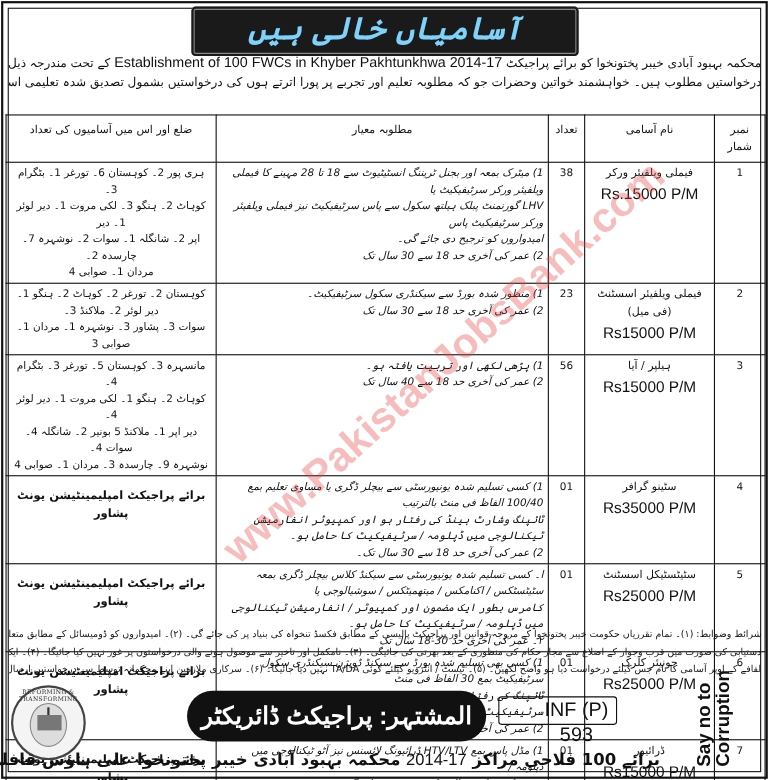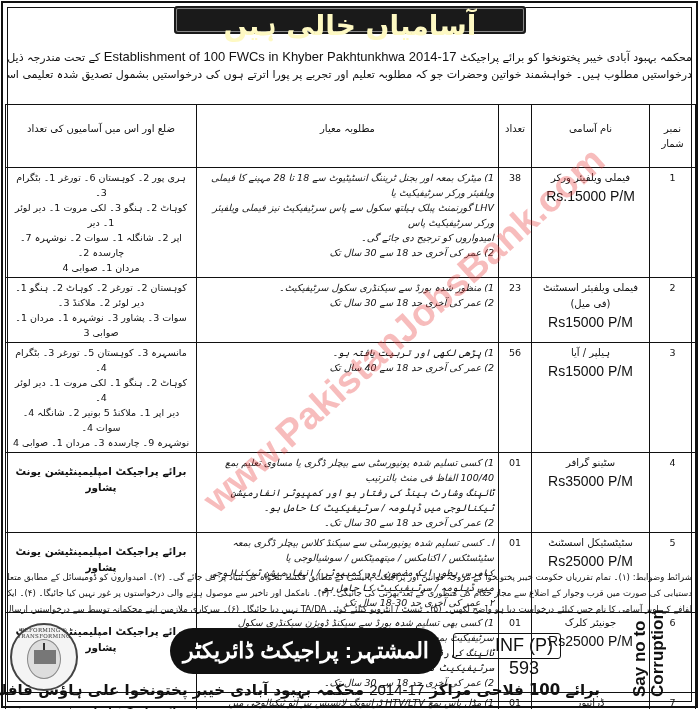--- a/index.html
+++ b/index.html
@@ -9,46 +9,47 @@
   .frame {
     position: absolute; left: 1px; top: 1px; width: 697px; height: 707px;
     border: 2px solid #111;
   }
   .frame-inner {
     position: absolute; left: 4px; top: 4px; right: 4px; bottom: 4px;
     border: 1px solid #111;
   }
 
   .title-banner {
-    position: absolute; left: 174px; top: 6px; width: 352px; height: 28px;
+    position: absolute; left: 174px; top: 6px; width: 352px; height: 45px;
     background: #1a1a1a; border-radius: 4px;
-    color: #fef9c3; font-family: "DejaVu Sans", sans-serif; font-weight: bold;
+    color: #7dd3fc; font-family: "DejaVu Sans", sans-serif; font-weight: bold;
     font-size: 28px; line-height: 40px; text-align: center; direction: rtl;
     letter-spacing: 4px;
     box-shadow: inset 0 0 0 2px #1a1a1a, inset 0 0 0 3px #888;
+    font-style: italic;
   }
 
   .intro {
     position: absolute; left: 8px; top: 48px; width: 684px;
     direction: rtl; text-align: right;
     font-family: "DejaVu Sans", sans-serif; font-size: 11px; line-height: 17px;
   }
   .intro .line { white-space: nowrap; overflow: hidden; }
   .intro .en { font-family: "Liberation Sans", sans-serif; font-size: 13px; direction: ltr; unicode-bidi: embed; }
 
   table.jobs {
     position: absolute; left: 5px; top: 104px; width: 690px;
     border-collapse: collapse; direction: rtl; table-layout: fixed;
   }
   table.jobs th, table.jobs td {
     border: 1px solid #111; vertical-align: top; text-align: center;
     font-family: "DejaVu Sans", sans-serif; font-size: 9.5px; line-height: 15px;
     padding: 2px 4px; overflow: hidden;
   }
-  table.jobs th { font-weight: normal; font-size: 10px; height: 20px; padding: 16px 4px; }
+  table.jobs th { font-weight: normal; font-size: 10px; height: 20px; padding: 6px 4px; }
   .c-sr { width: 46px; }
   .c-name { width: 118px; }
   .c-qty { width: 33px; }
   .c-crit { width: 302px; }
   .c-dist { width: 191px; }
   .num { font-family: "Liberation Sans", sans-serif; font-size: 14px; line-height: 18px; direction: ltr; margin-top: 28px; }
   .post-title { font-size: 10px; line-height: 16px; display: block; }
   .salary { font-family: "Liberation Sans", sans-serif; font-size: 14px; line-height: 20px; direction: ltr; display: block; }
   .crit-line { display: block; text-align: right; font-style: italic; }
   .dist-line { display: block; }

